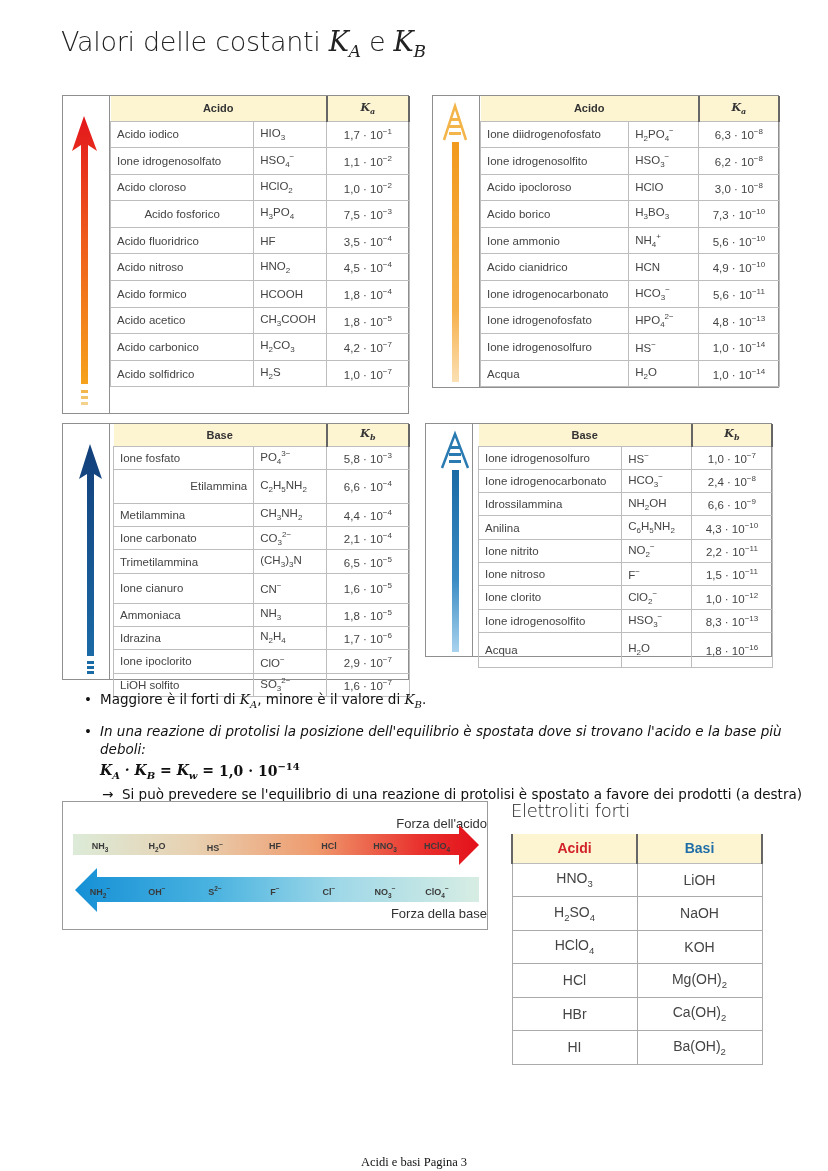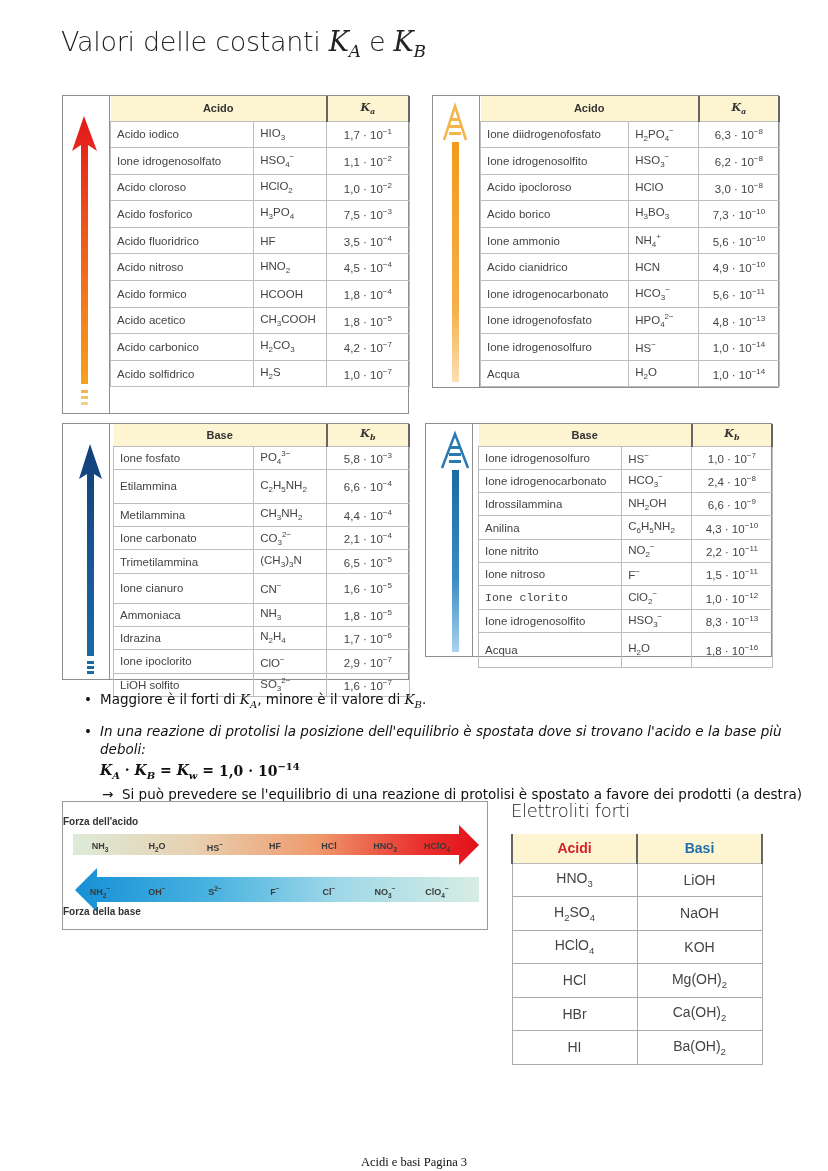--- a/index.html
+++ b/index.html
@@ -28,21 +28,21 @@
   .notes .italic { font-style: italic; }
   .notes .math { font-family: "DejaVu Serif", serif; font-style: italic; }
   .notes .formula { font-family: "DejaVu Serif", serif; font-weight: bold; font-style: italic; font-size: 14px; line-height: 18px; }
   .notes .formula .num { font-style: normal; }
   .notes .sub-item { position: relative; padding-left: 38px; line-height: 18px; }
   .notes .sub-item .arr { position: absolute; left: 18px; top: 0; }
   .notes sub { font-size: 10px; }
   .notes sup { font-size: 10px; }
 
   .strength-box { position: absolute; left: 62px; top: 801px; width: 426px; height: 129px; border: 1px solid #9a9a9a; background: #fff; }
-  .strength-box .lbl { position: absolute; width: 100%; text-align: left; font-size: 10px; font-weight: bold; color: #333; }
+  .strength-box .lbl { position: absolute; width: 100%; text-align: right; font-size: 13px; font-weight: normal; color: #333; }
   .strength-box .row { position: absolute; left: 0; width: 100%; height: 24px; }
   .strength-box .species { position: absolute; font-size: 9px; font-weight: bold; color: #3a3a3a; transform: translateX(-50%); top: 7px; white-space: nowrap; }
   .strength-box sub, .strength-box sup { font-size: 6.5px; }
 
   .ef-title { position: absolute; left: 511px; top: 800px; font-size: 18px; font-family: "DejaVu Sans", sans-serif; font-weight: 300; color: #222; letter-spacing: -0.3px; }
   .ef-table { position: absolute; left: 511px; top: 834px; border-collapse: collapse; width: 252px; font-size: 14px; color: #444; }
   .ef-table th { background: #fdf5d2; height: 29px; font-size: 14px; border-left: 2px solid #666; border-right: 2px solid #666; border-bottom: 1px solid #bbb; }
   .ef-table th.acid { color: #d2232a; }
   .ef-table th.base { color: #1f6ea8; }
   .ef-table td { border: 1px solid #aaa; height: 33.5px; text-align: center; width: 50%; }
@@ -90,21 +90,21 @@
           <td style="width: 143px;">Ione idrogenosolfato</td>
           <td style="width: 73px;">HSO<sub>4</sub><sup>−</sup></td>
           <td class="k">1,1 · 10<sup>−2</sup></td>
         </tr>
         <tr>
           <td style="width: 143px;">Acido cloroso</td>
           <td style="width: 73px;">HClO<sub>2</sub></td>
           <td class="k">1,0 · 10<sup>−2</sup></td>
         </tr>
         <tr>
-          <td style="width: 143px;">Acido fosforico</td>
+          <td style="width: 143px; text-align: center;">Acido fosforico</td>
           <td style="width: 73px;">H<sub>3</sub>PO<sub>4</sub></td>
           <td class="k">7,5 · 10<sup>−3</sup></td>
         </tr>
         <tr>
           <td style="width: 143px;">Acido fluoridrico</td>
           <td style="width: 73px;">HF</td>
           <td class="k">3,5 · 10<sup>−4</sup></td>
         </tr>
         <tr>
           <td style="width: 143px;">Acido nitroso</td>
@@ -236,21 +236,21 @@
         <th class="last" style="width: 82px; height: 22px;"><i><span>K</span><sub>b</sub></i></th>
       </tr>
     </thead>
     <tbody id="base1-body">
         <tr>
           <td style="width: 140px; height: 23.3px;">Ione fosfato</td>
           <td style="width: 73px; height: 23.3px;">PO<sub>4</sub><sup>3−</sup></td>
           <td class="k" style="height: 23.3px;">5,8 · 10<sup>−3</sup></td>
         </tr>
         <tr>
-          <td style="width: 140px; height: 34px;">Etilammina</td>
+          <td style="width: 140px; height: 34px; text-align: right;">Etilammina</td>
           <td style="width: 73px; height: 23.3px;">C<sub>2</sub>H<sub>5</sub>NH<sub>2</sub></td>
           <td class="k" style="height: 23.3px;">6,6 · 10<sup>−4</sup></td>
         </tr>
         <tr>
           <td style="width: 140px; height: 23.3px;">Metilammina</td>
           <td style="width: 73px; height: 23.3px;">CH<sub>3</sub>NH<sub>2</sub></td>
           <td class="k" style="height: 23.3px;">4,4 · 10<sup>−4</sup></td>
         </tr>
         <tr>
           <td style="width: 140px; height: 23.3px;">Ione carbonato</td>
@@ -340,21 +340,21 @@
           <td style="width: 143px; height: 23.3px;">Ione nitrito</td>
           <td style="width: 70px; height: 23.3px;">NO<sub>2</sub><sup>−</sup></td>
           <td class="k" style="height: 23.3px;">2,2 · 10<sup>−11</sup></td>
         </tr>
         <tr>
           <td style="width: 143px; height: 23.3px;">Ione nitroso</td>
           <td style="width: 70px; height: 23.3px;">F<sup>−</sup></td>
           <td class="k" style="height: 23.3px;">1,5 · 10<sup>−11</sup></td>
         </tr>
         <tr>
-          <td style="width: 143px; height: 23.3px; font-family: Liberation Mono, monospace;">Ione clorito</td>
+          <td style="width: 143px; height: 23.3px;">Ione clorito</td>
           <td style="width: 70px; height: 23.3px;">ClO<sub>2</sub><sup>−</sup></td>
           <td class="k" style="height: 23.3px;">1,0 · 10<sup>−12</sup></td>
         </tr>
         <tr>
           <td style="width: 143px; height: 23.3px;">Ione idrogenosolfito</td>
           <td style="width: 70px; height: 23.3px;">HSO<sub>3</sub><sup>−</sup></td>
           <td class="k" style="height: 23.3px;">8,3 · 10<sup>−13</sup></td>
         </tr>
         <tr>
           <td style="width: 143px; height: 23.3px;">Acqua</td>

